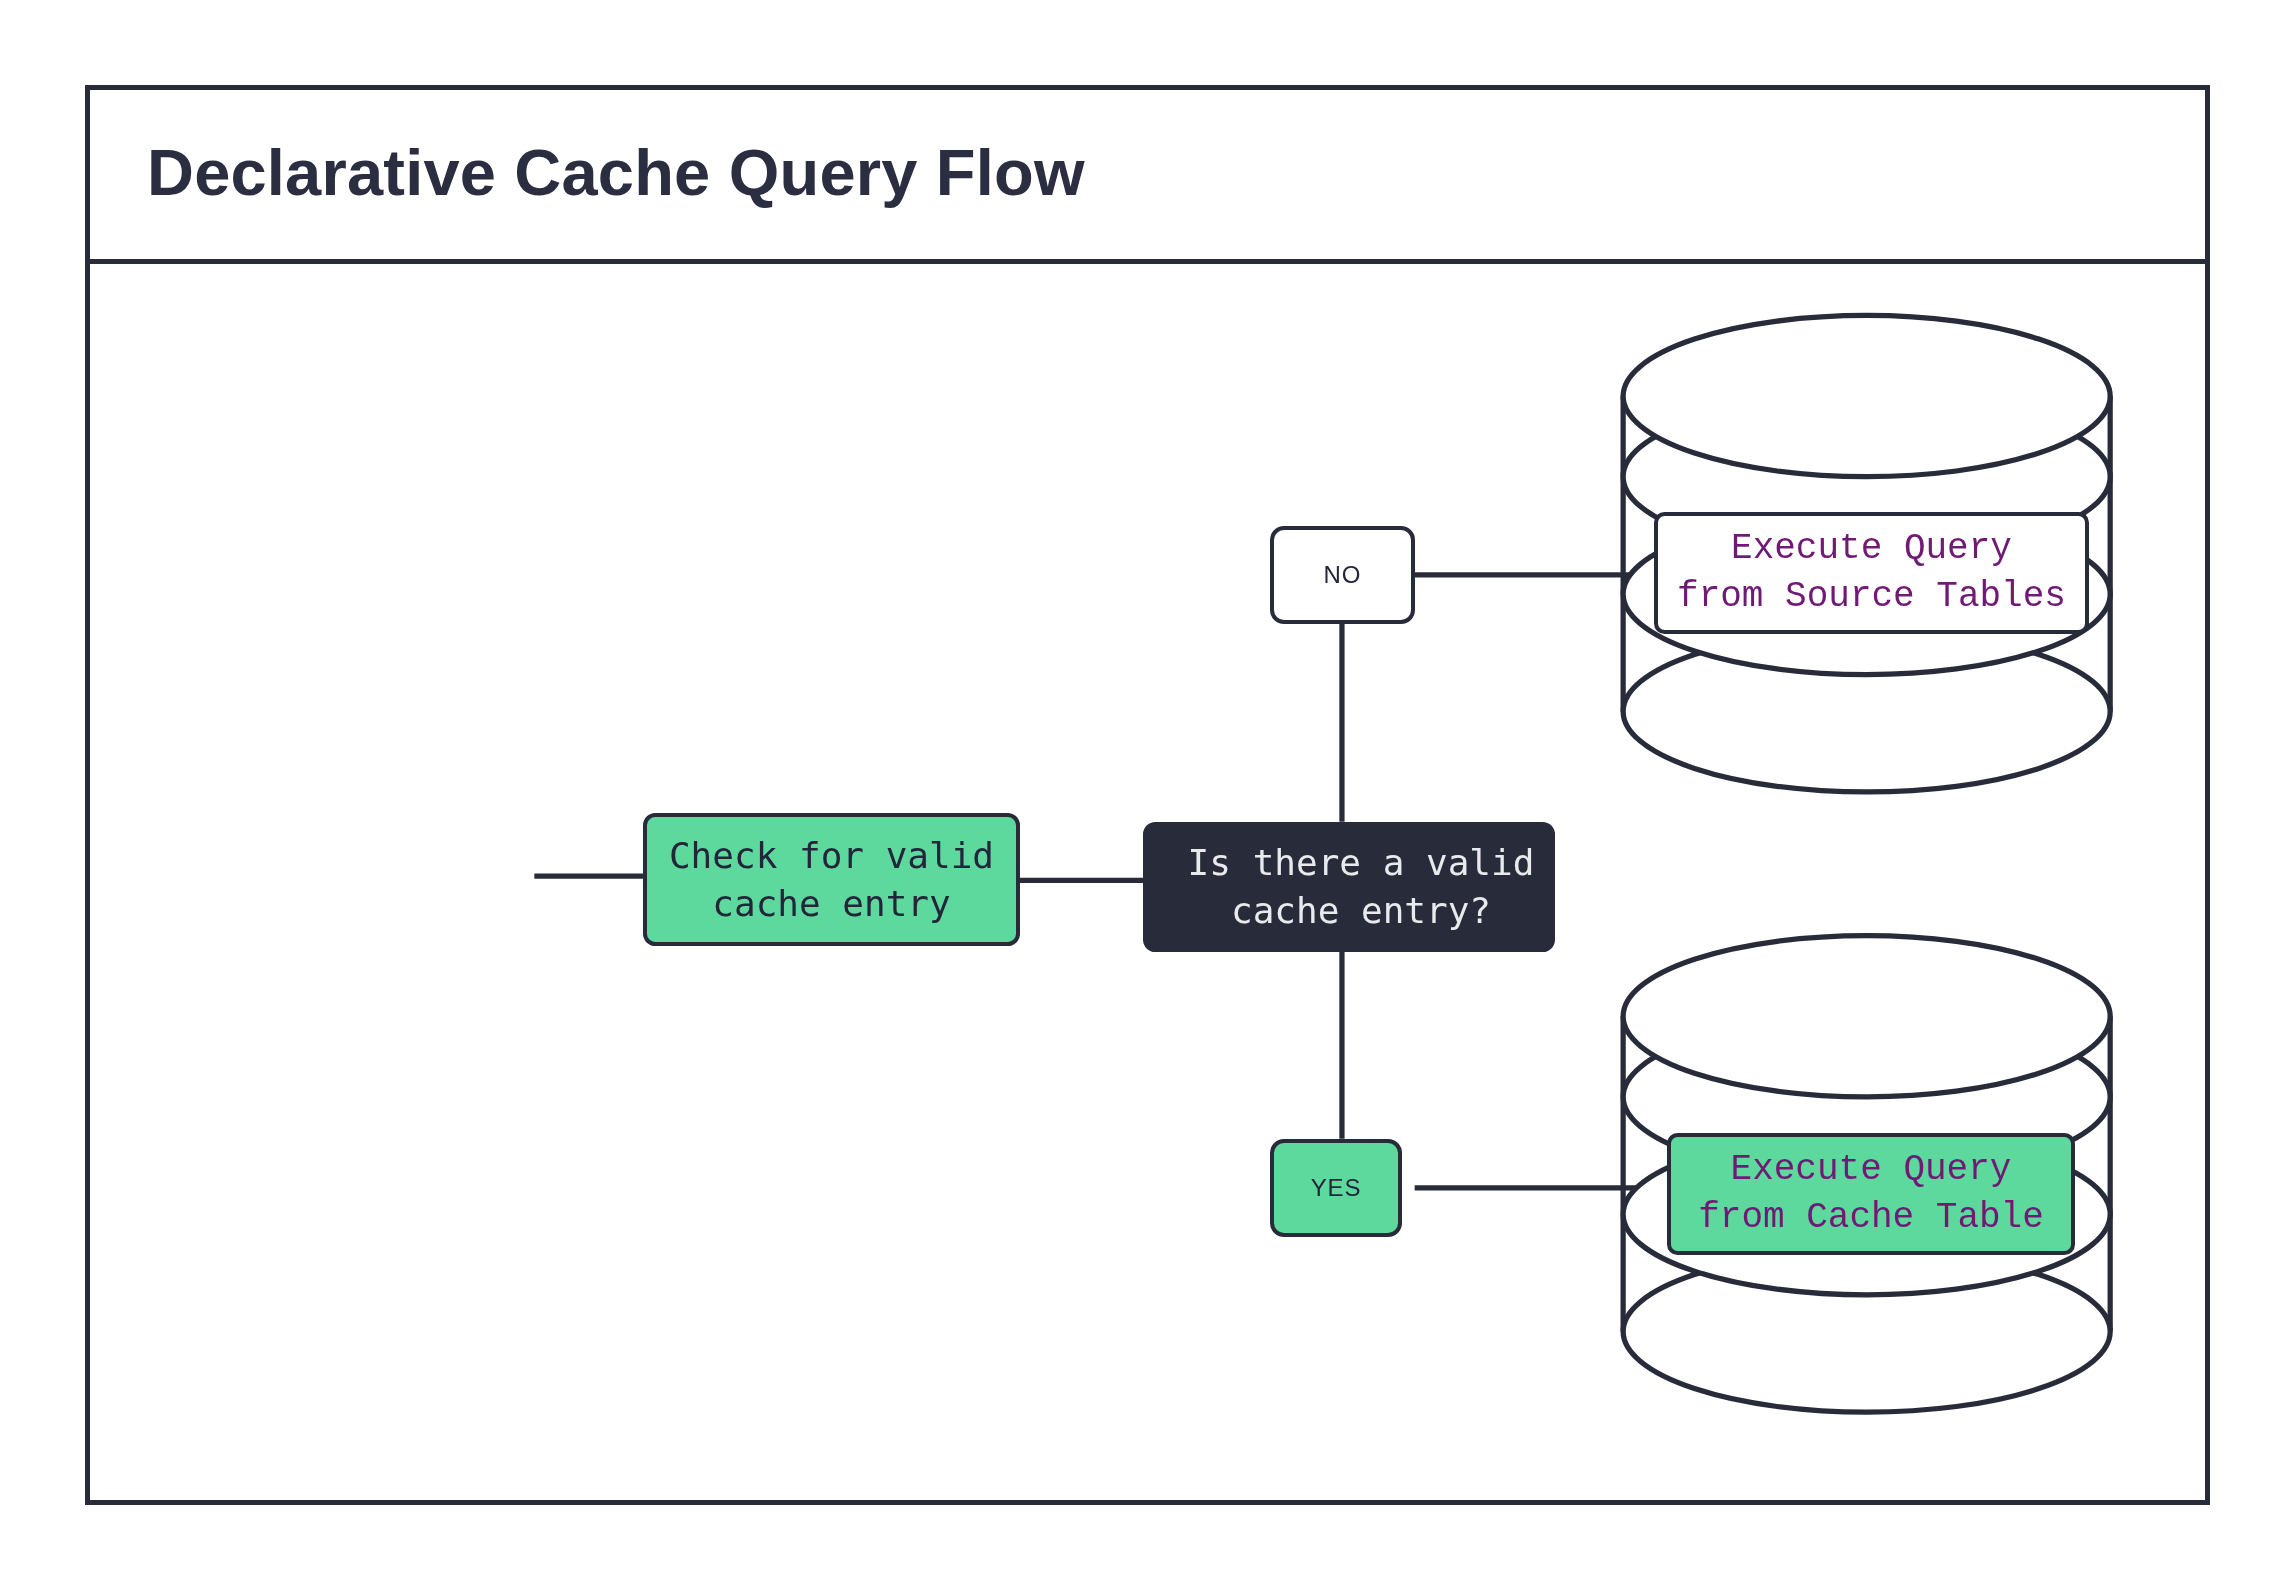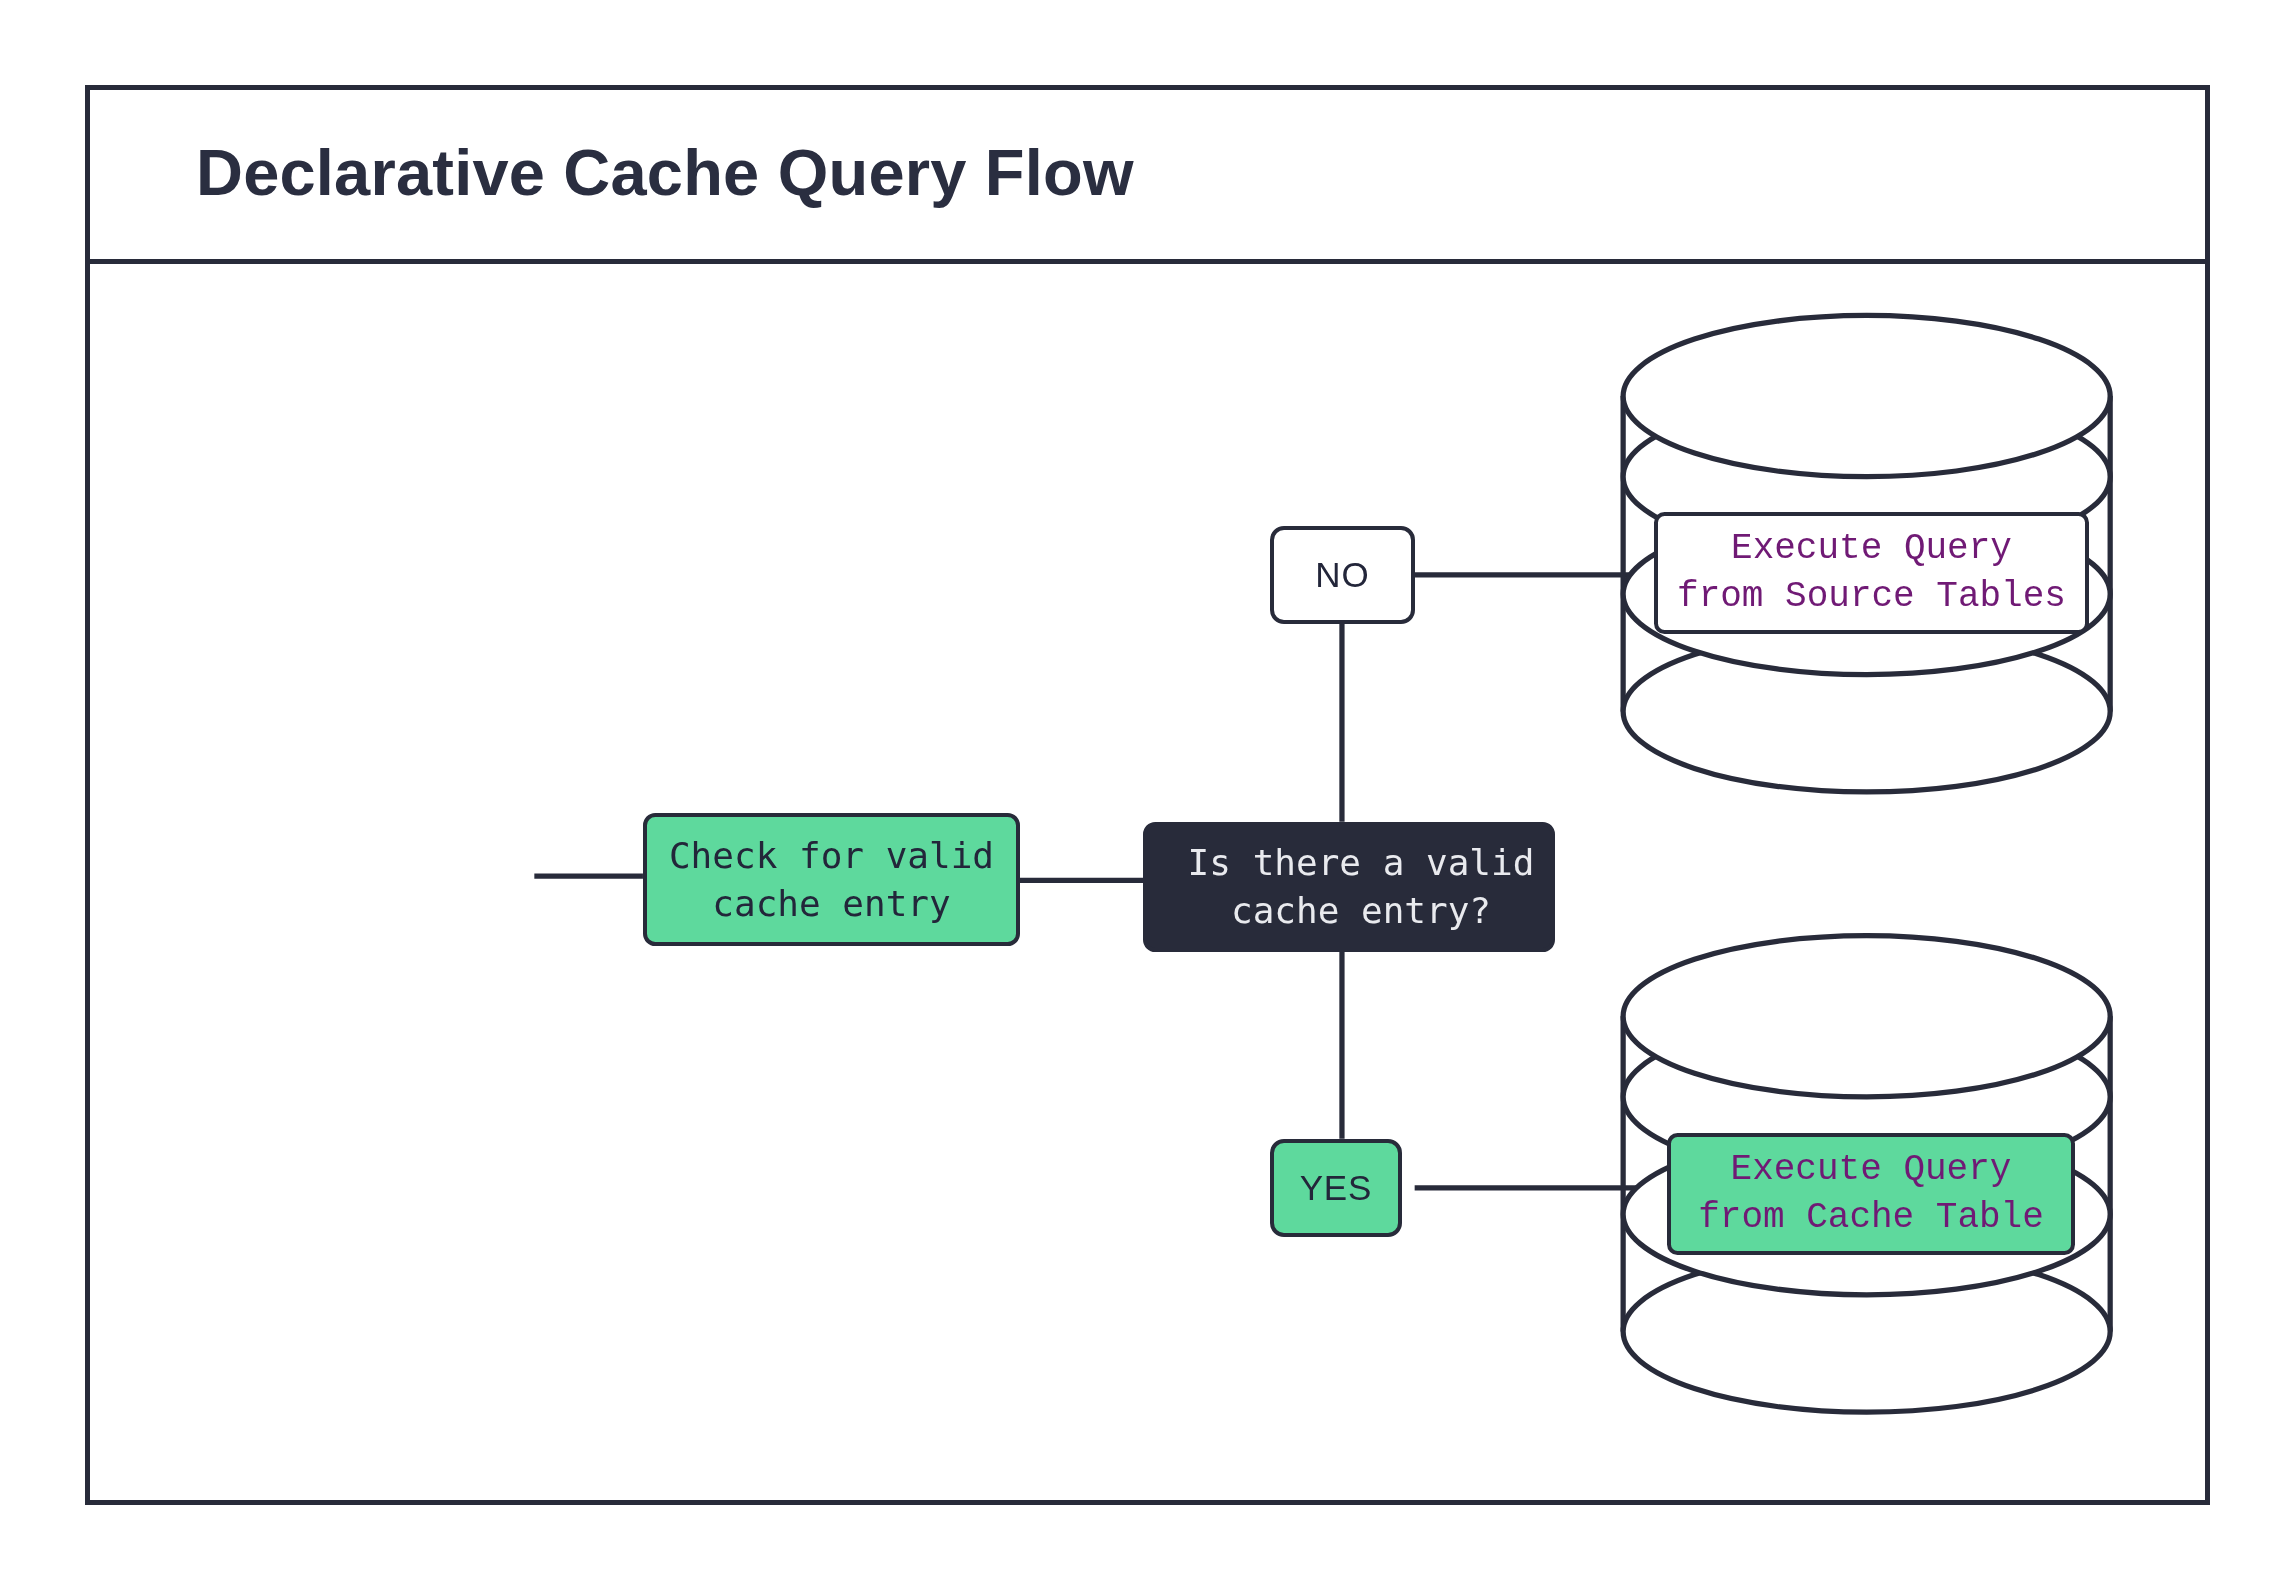--- a/index.html
+++ b/index.html
@@ -7,21 +7,21 @@
        font-family:"Liberation Sans", sans-serif;}
 
   #canvas{position:absolute;left:0;top:0;width:2295px;height:1591px;}
 
   
   .frame{position:absolute;left:85px;top:85px;width:2125px;height:1420px;
          border:5.3px solid #282b3a;box-sizing:border-box;background:#fff;}
   .title-bar{position:absolute;left:85px;top:85px;width:2125px;height:179px;
              box-sizing:border-box;border-bottom:5.3px solid #282b3a;
              display:flex;align-items:center;}
-  .title-text{margin-left:111px;font-size:65px;font-weight:bold;color:#2a2e40;
+  .title-text{margin-left:62px;font-size:65px;font-weight:bold;color:#2a2e40;
               letter-spacing:0.2px;white-space:nowrap;}
 
   
   #edges{position:absolute;left:0;top:0;width:2295px;height:1591px;}
 
   
   .node{position:absolute;box-sizing:border-box;display:flex;
         align-items:center;justify-content:center;text-align:center;
         border:4.4px solid #282b3a;border-radius:12.3px;
         font-family:"DejaVu Sans Mono","Liberation Mono",monospace;
@@ -32,21 +32,21 @@
 
   
   #n-query-request{left:175px;top:827px;width:359px;height:98px;font-size:36px;}
   #n-check-cache  {left:643px;top:813px;width:377px;height:133px;font-size:36px;}
   #n-decision     {left:1143px;top:822px;width:412px;height:130px;font-size:36px;padding-left:24px;}
 
   
   .branch-label{position:absolute;box-sizing:border-box;display:flex;
        align-items:center;justify-content:center;
        border:4.4px solid #282b3a;border-radius:14px;
-       font-family:"Liberation Sans",sans-serif;font-size:35px;
+       font-family:"Liberation Sans",sans-serif;font-size:24px;
        letter-spacing:0.9px;color:#23263a;}
   #lbl-no {left:1270px;top:526px;width:145px;height:98px;background:#ffffff;}
   #lbl-yes{left:1270px;top:1139px;width:132px;height:98px;background:#5ed99d;}
 
   
   .cyl-label{position:absolute;box-sizing:border-box;display:flex;
       align-items:center;justify-content:center;text-align:center;
       border:4.4px solid #282b3a;border-radius:10.5px;
       font-family:Liberation Mono, monospace;
       font-size:36px;line-height:1.32;white-space:pre-line;color:#701a75;}

